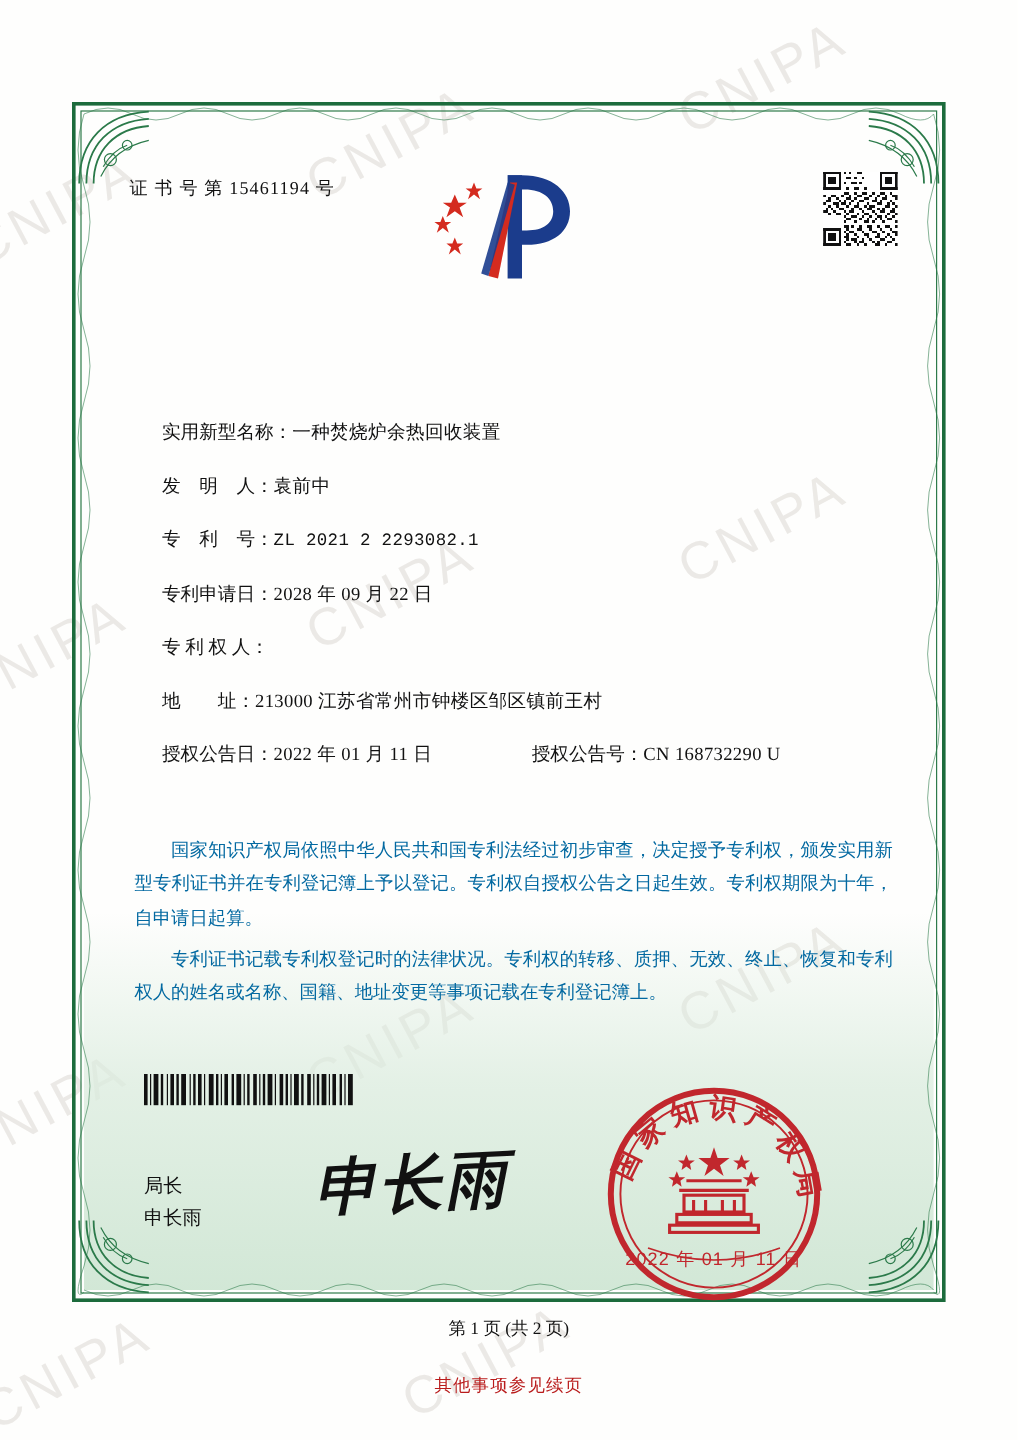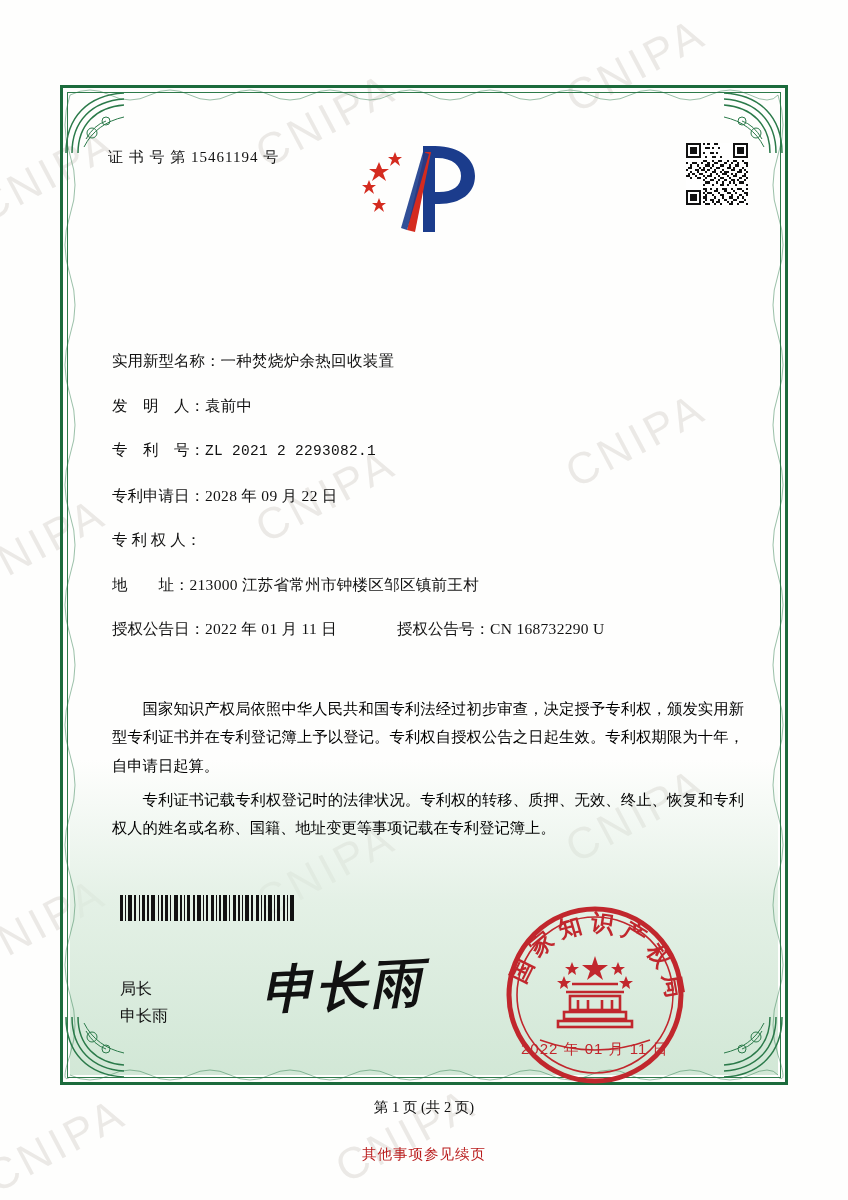--- a/index.html
+++ b/index.html
@@ -138,39 +138,40 @@
     display: flex;
     align-items: baseline;
     margin-bottom: 26px;
     font-size: 15.5px;
     color: #111;
     line-height: 1.2;
   }
   .f-label {
     white-space: pre;
     flex: 0 0 auto;
+    margin-left: 23px;
   }
   .f-colon { flex: 0 0 auto; }
   .f-value {
     flex: 1 1 auto;
     letter-spacing: .3px;
   }
   .f-value.mono { font-family: "Liberation Mono", "DejaVu Sans Mono", monospace; font-size: 14.5px;}
   .f-value.bold { font-weight: bold; }
   .row-split { display:flex; align-items: baseline; }
   .split-right { margin-left: 60px; display:flex; align-items: baseline; }
 
   
   .paras {
     position: absolute;
     left: 112px;
     top: 695px;
     width: 632px;
     font-size: 15.3px;
-    color: #000000;
+    color: #0369a1;
     line-height: 1.85;
     text-align: justify;
   }
   .para { text-indent: 2em; margin: 0 0 6px 0; }
 
   
   .barcode {
     position: absolute;
     left: 120px; top: 895px;
     width: 222px; height: 26px;

